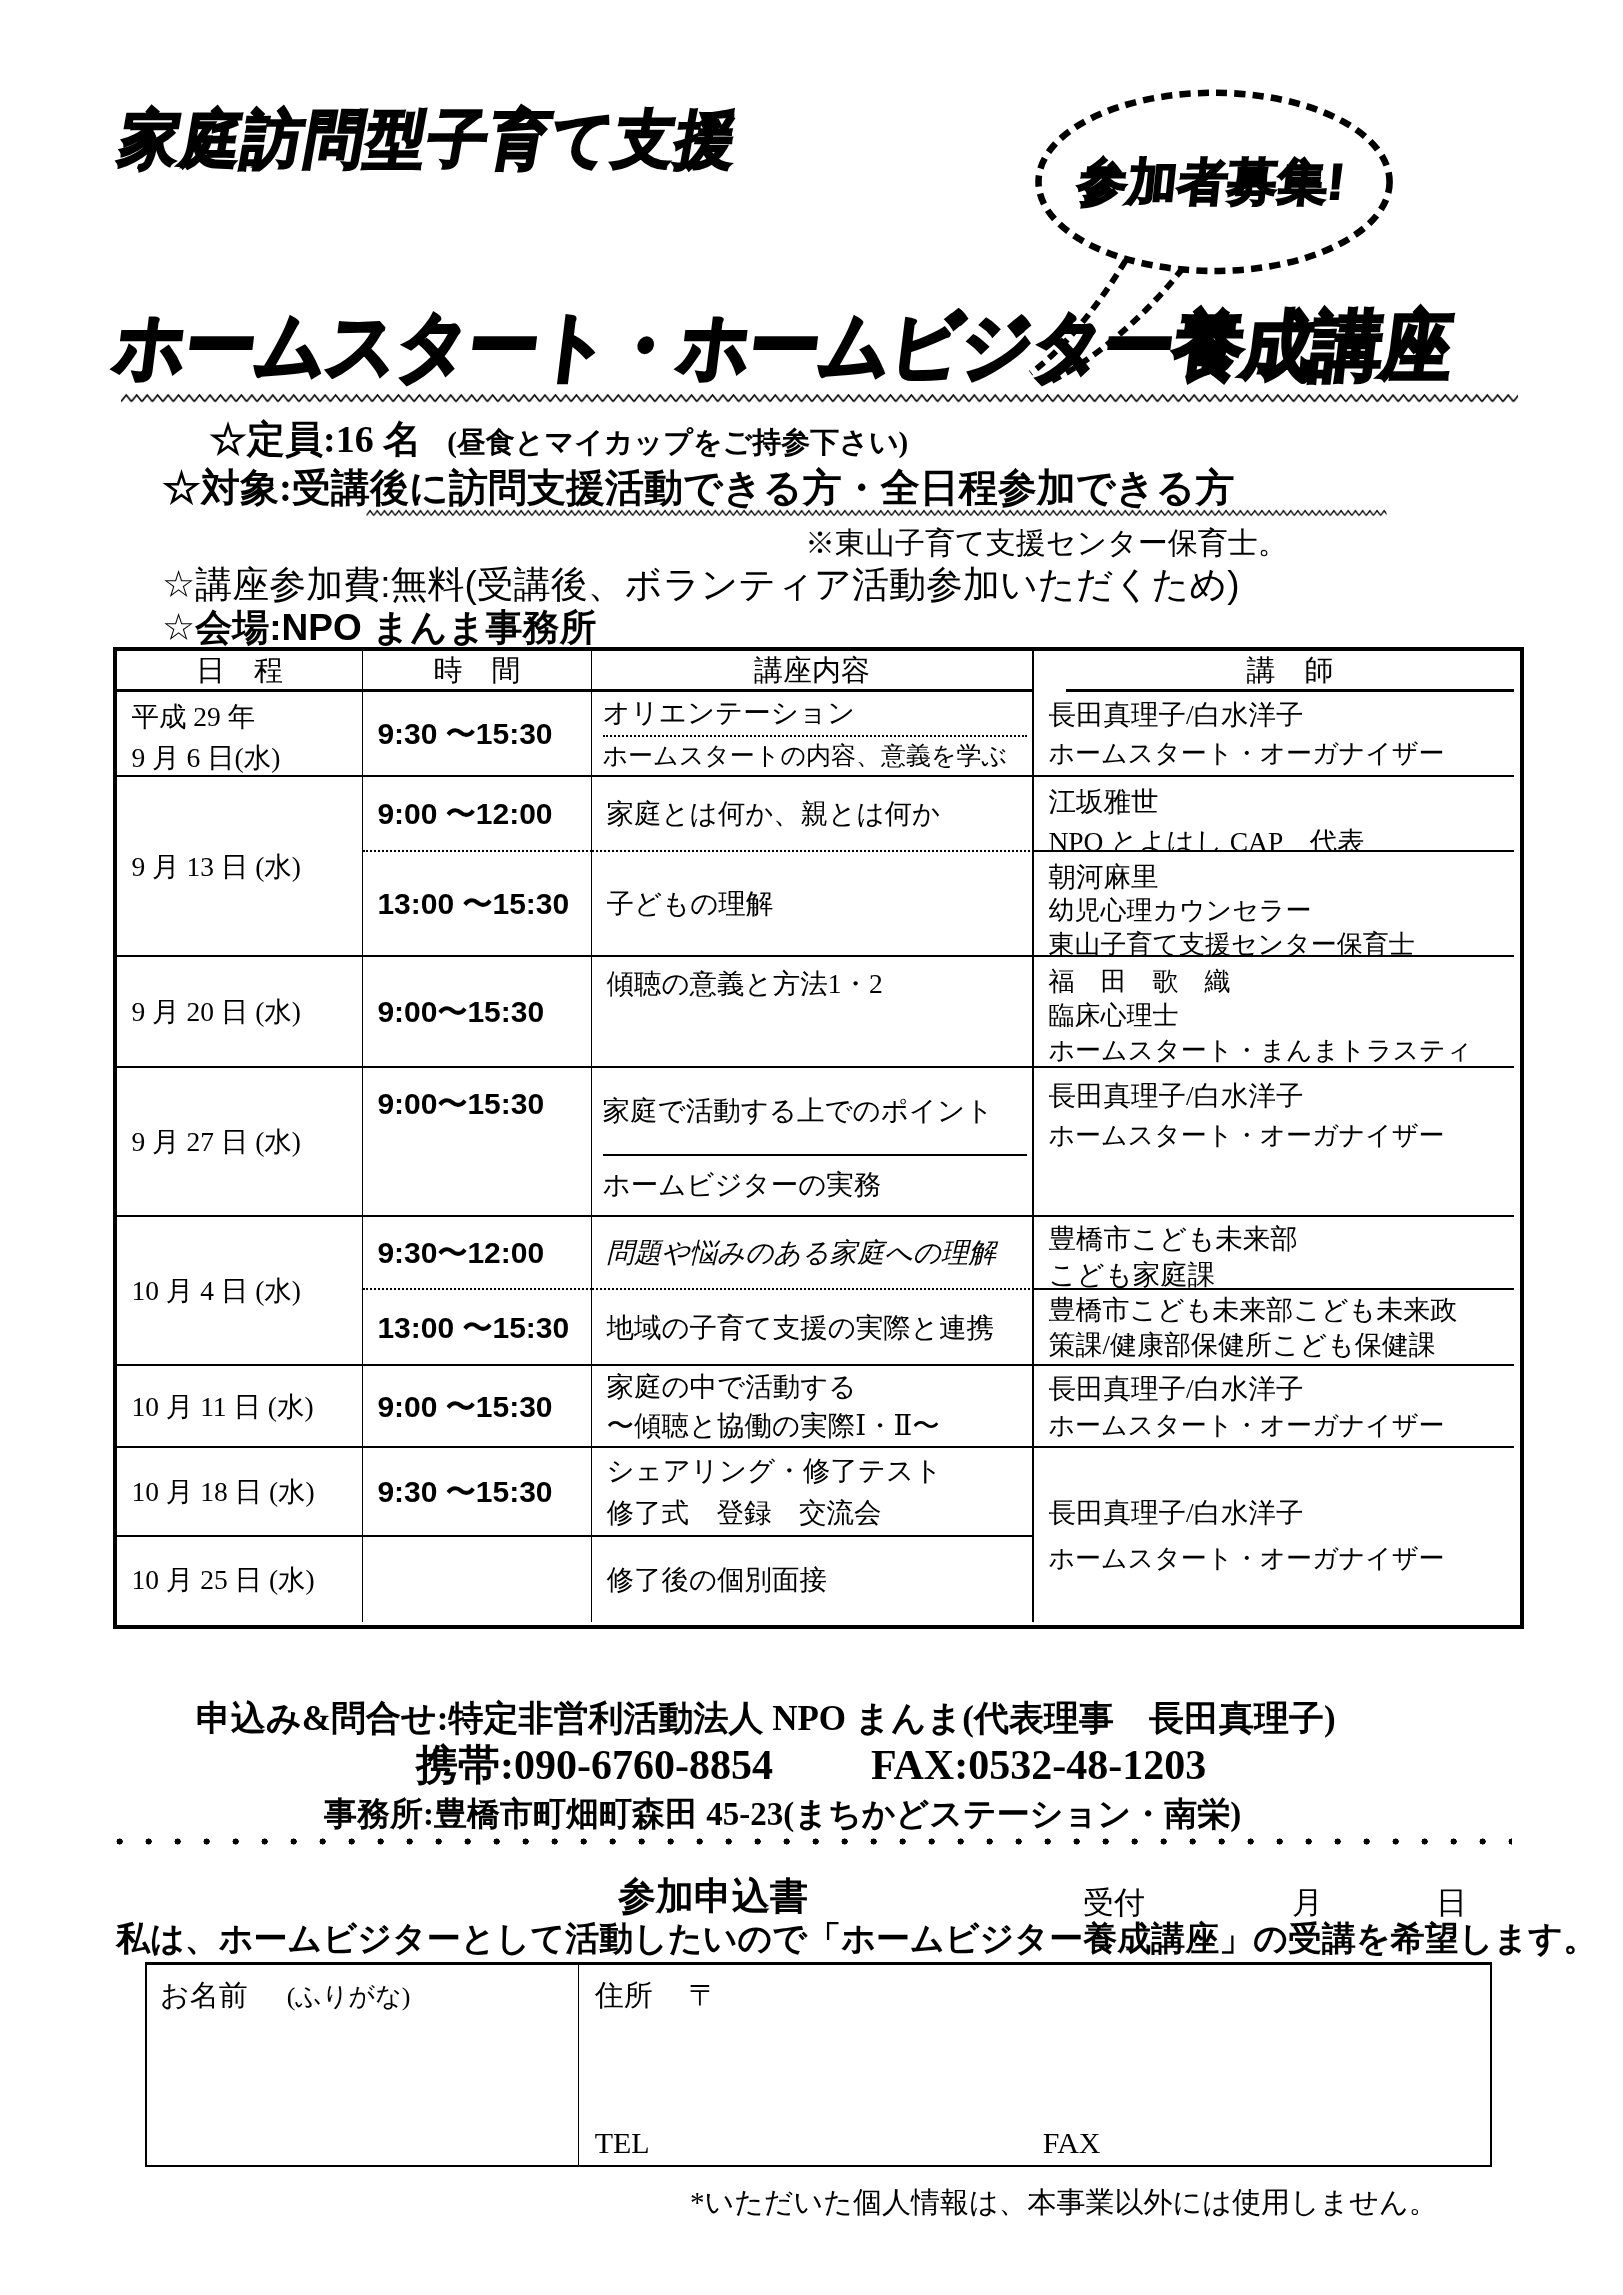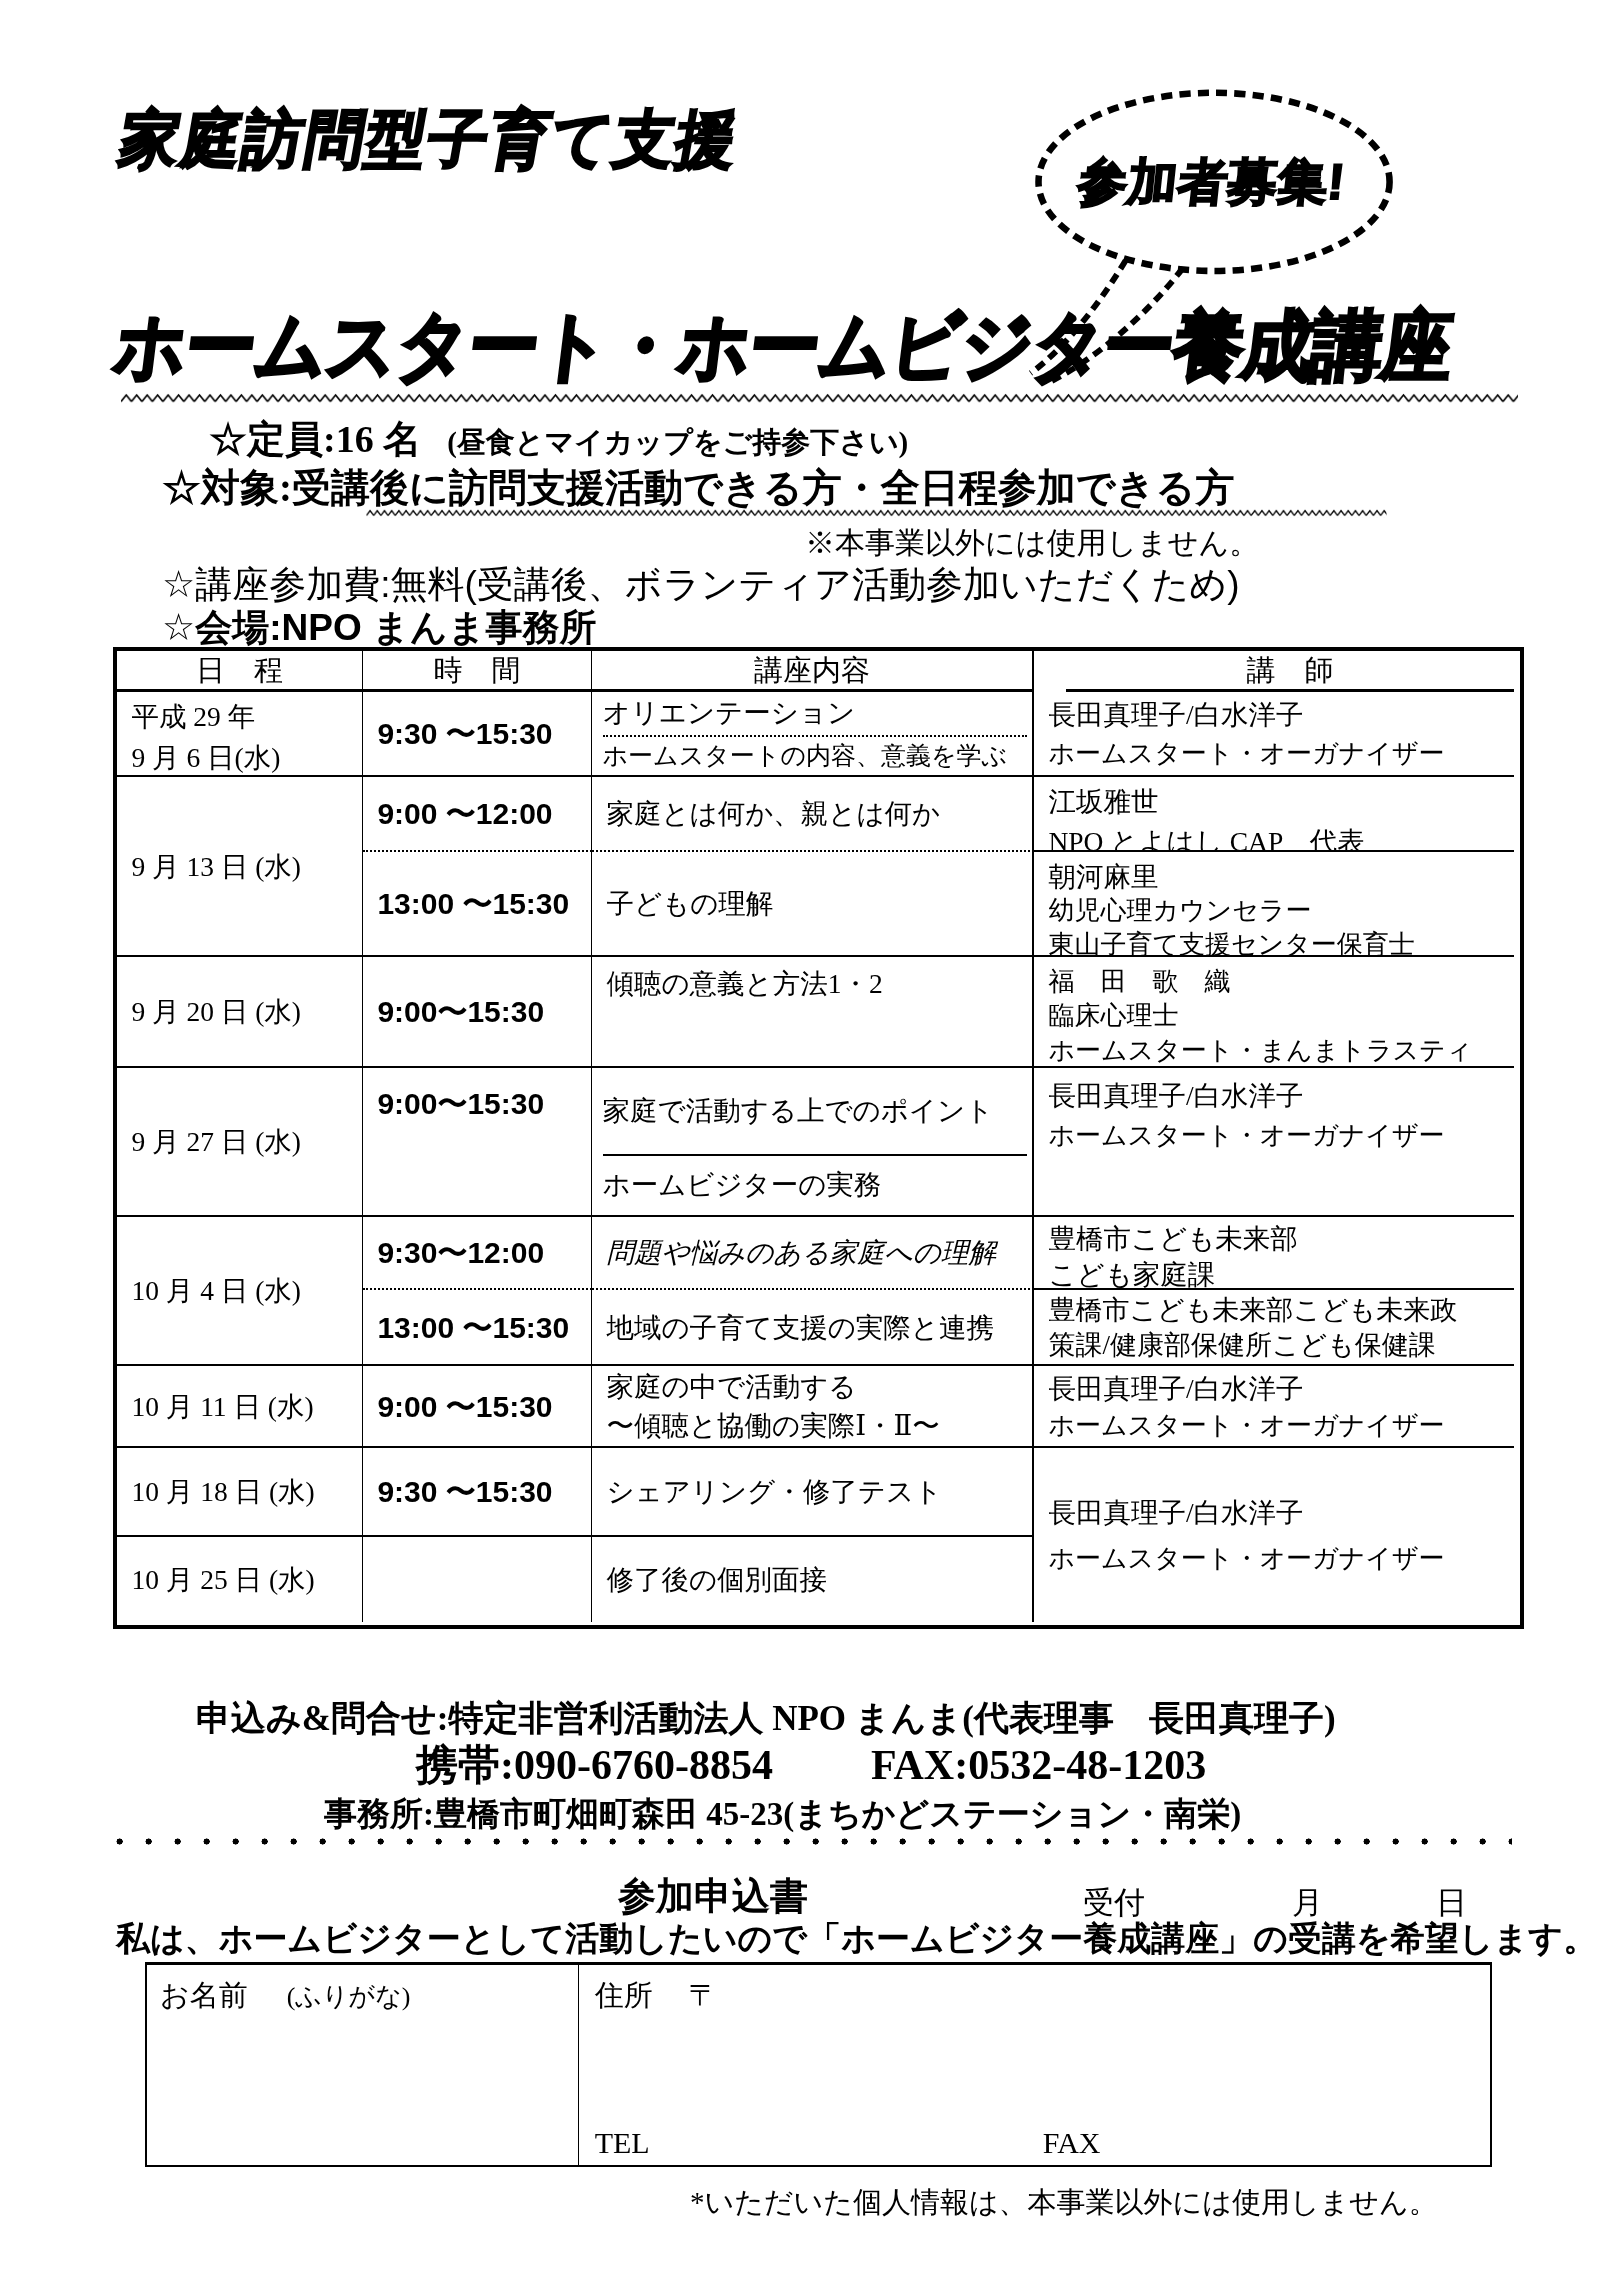--- a/index.html
+++ b/index.html
@@ -102,21 +102,21 @@
   </div>
   <div class="abs l-target">☆対象:受講後に訪問支援活動できる方・全日程参加できる方</div>
   <svg class="abs" style="left:366px;top:509px;" width="1021" height="8.5" viewBox="0 0 1560 13">
     <defs>
         <pattern id="zig2" width="11" height="13" patternUnits="userSpaceOnUse">
       <path d="M0 10 L5.5 2.5 L11 10" fill="none" stroke="#000" stroke-width="2"></path>
     </pattern>
       </defs>
     <rect x="0" y="0" width="1560" height="13" fill="url(#zig2)"></rect>
   </svg>
-  <div class="abs l-childnote">※本事業以外には使用しません。</div>
+  <div class="abs l-childnote">※東山子育て支援センター保育士。</div>
   <div class="abs l-fee gothic">☆講座参加費:無料(受講後、ボランティア活動参加いただくため)</div>
   <div class="abs l-venue gothic">☆会場:NPO まんま事務所</div>
 
   <div class="abs sched">
 
     <div class="cell hdr b-r2 sep-head" style="grid-row:1;grid-column:1;">日　程</div>
     <div class="cell hdr b-r2 sep-head" style="grid-row:1;grid-column:2;">時　間</div>
     <div class="cell hdr b-r4 sep-head" style="grid-row:1;grid-column:3;">講座内容</div>
     <div class="cell hdr sep-head" style="grid-row:1;grid-column:4;margin-left:32px;">講　師</div>
 
@@ -209,20 +209,21 @@
       <div>長田真理子/白水洋子</div>
       <div class="lect-sm">ホームスタート・オーガナイザー</div>
     </div>
 
     <div class="cell b-r2 sep-solid vcent" style="grid-row:10;grid-column:1;">10 月 18 日 (水)</div>
     <div class="cell b-r2 sep-solid vcent" style="grid-row:10;grid-column:2;">
         <span class="time">9:30 〜15:30</span>
       </div>
     <div class="cell b-r4 sep-solid colflex" style="grid-row:10;grid-column:3;justify-content:center;line-height:1.55;">
       <div>シェアリング・修了テスト</div>
+      <div>修了式　登録　交流会</div>
     </div>
     <div class="cell colflex" style="grid-row:10/12;grid-column:4;justify-content:center;line-height:1.7;">
       <div>長田真理子/白水洋子</div>
       <div class="lect-sm">ホームスタート・オーガナイザー</div>
     </div>
 
     <div class="cell b-r2 vcent" style="grid-row:11;grid-column:1;">10 月 25 日 (水)</div>
     <div class="cell b-r2" style="grid-row:11;grid-column:2;"></div>
     <div class="cell b-r4 vcent" style="grid-row:11;grid-column:3;">修了後の個別面接</div>
   </div>

